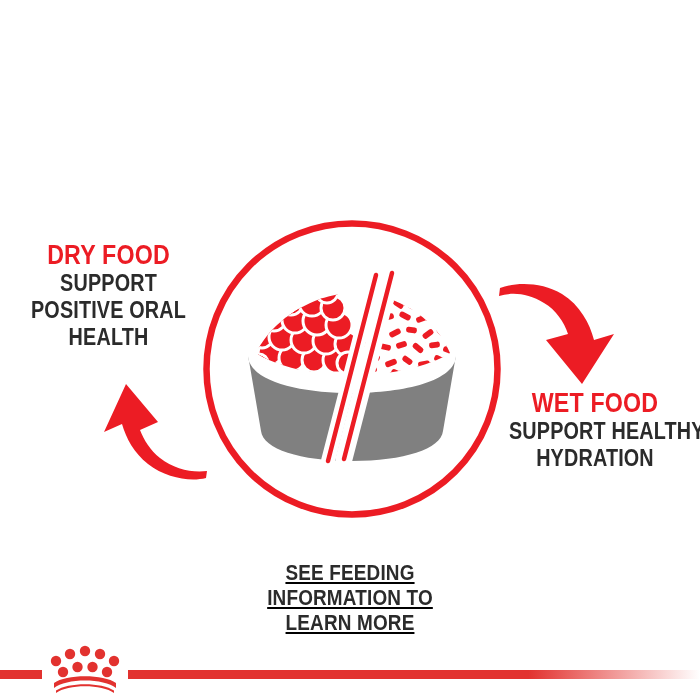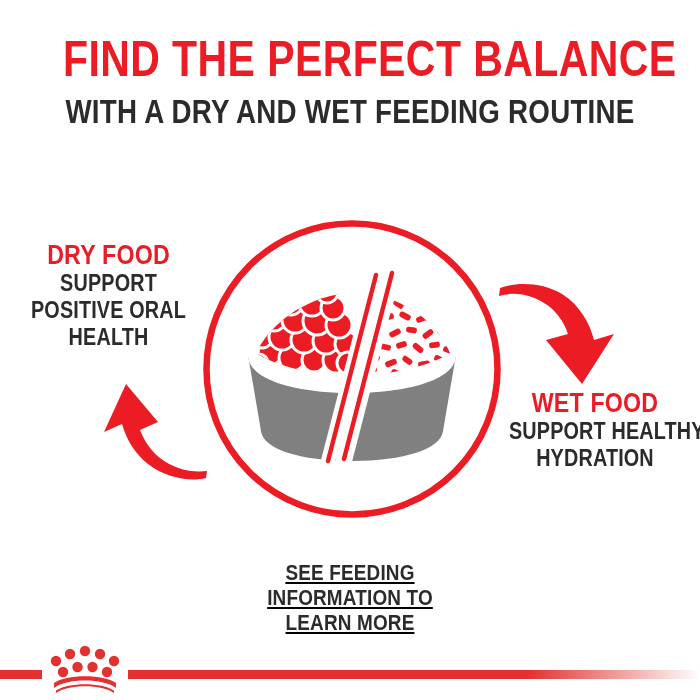--- a/index.html
+++ b/index.html
@@ -122,24 +122,20 @@
   
   #footer { position: absolute; left: 0; top: 636px; width: 700px; height: 64px; }
 
   svg { display: block; overflow: visible; }
 </style>
 </head>
 <body>
 
 <div class="page">
 
-  <div class="headline-block">
-    <span class="headline">FIND THE PERFECT BALANCE</span>
-    <span class="subheadline">WITH A DRY AND WET FEEDING ROUTINE</span>
-  </div>
 
   <div class="callout" id="callout-wet">
     <span class="callout-title">WET FOOD</span>
     <span class="callout-line">SUPPORT HEALTHY</span>
     <span class="callout-line">HYDRATION</span>
   </div>
 
   <div class="callout" id="callout-dry">
     <span class="callout-title">DRY FOOD</span>
     <span class="callout-line">SUPPORT</span>

